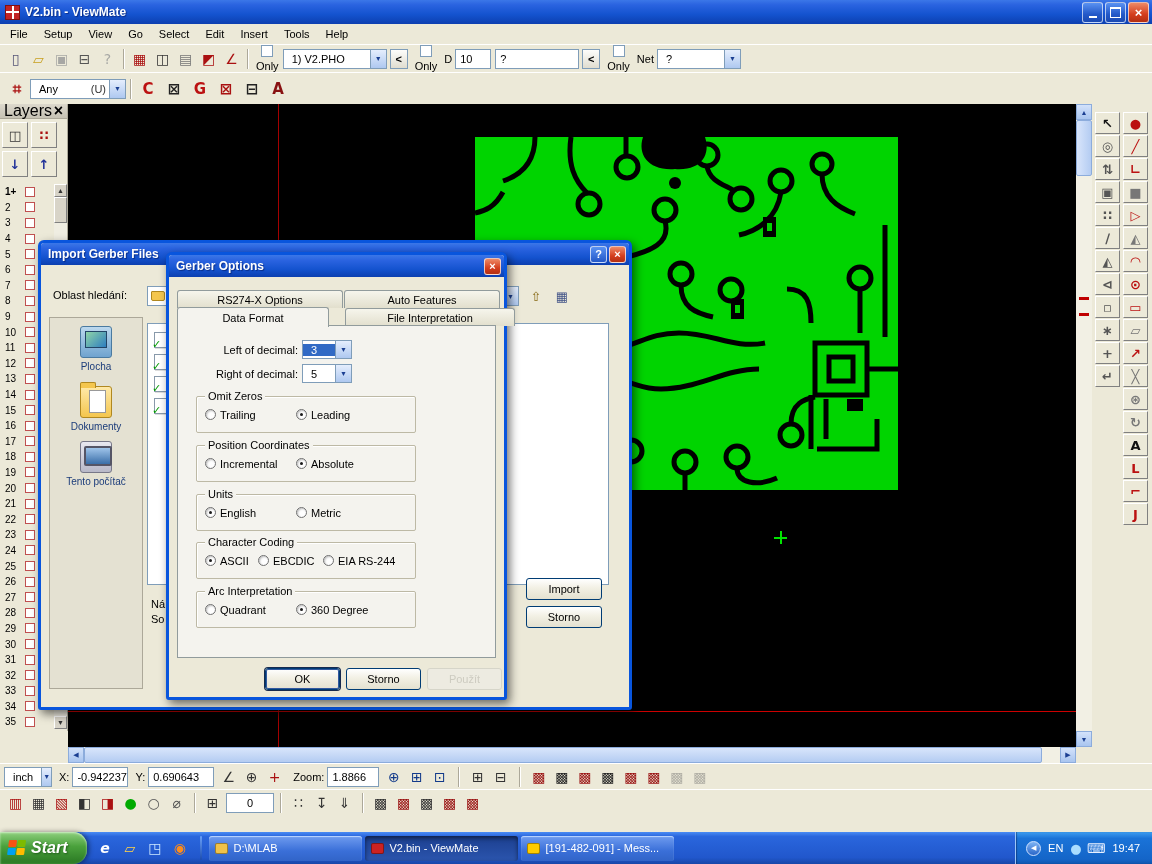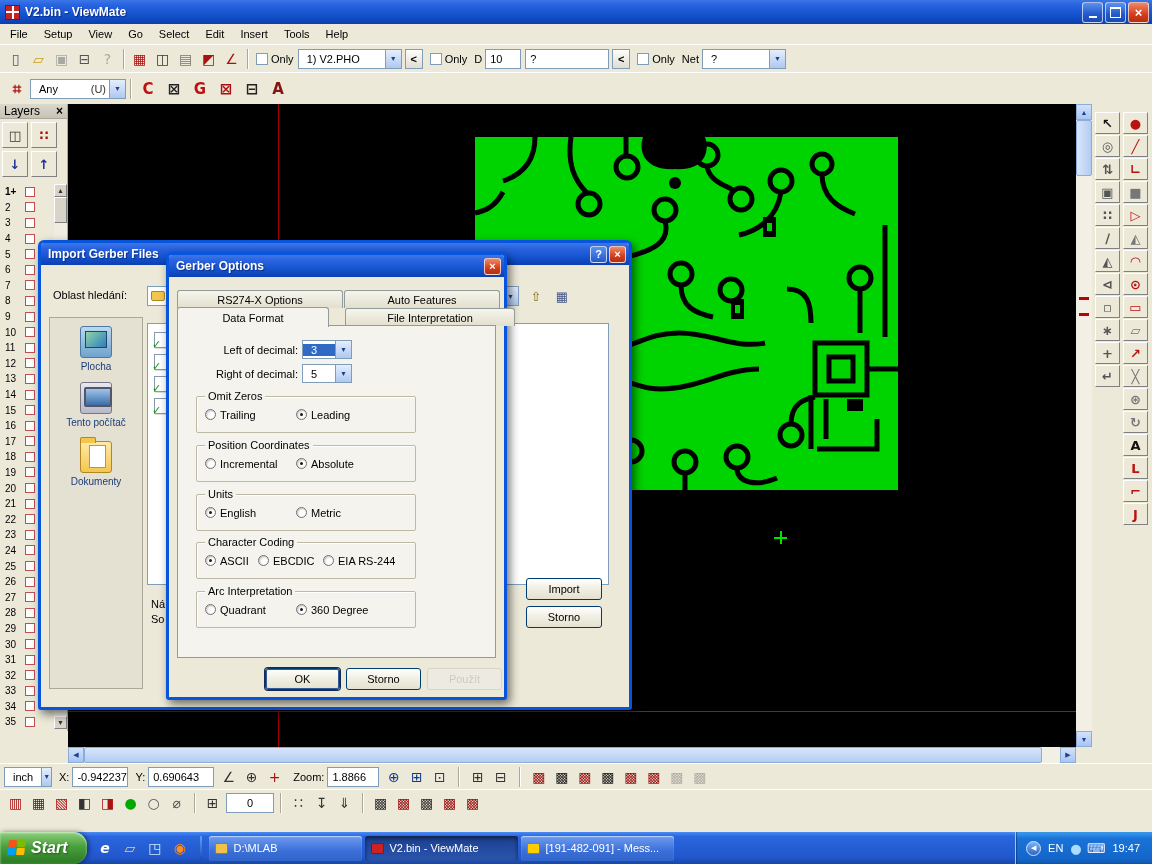--- a/index.html
+++ b/index.html
@@ -25,34 +25,34 @@
   .menubar{height:20px;background:#ece9d8;display:flex;align-items:center;padding-left:2px;}
   .menu-item{padding:3px 8px;}
   .toolbar{display:flex;align-items:center;background:#ece9d8;padding:0 4px;border-top:1px solid #fff;}
   .t1{height:28px;}
   .t2{height:32px;}
   .tb-icons{display:flex;align-items:center;}
   .tbtn{width:23px;height:22px;display:flex;align-items:center;justify-content:center;font-size:14px;}
   .t2 .tbtn{width:26px;height:24px;font-size:15px;font-weight:bold;}
   .disabled{opacity:.45;filter:grayscale(.8);}
   .sep{width:1px;height:20px;background:#aca899;box-shadow:1px 0 0 #fff;margin:0 4px;flex:none;}
-  .chk{display:flex;align-items:center;gap:3px;margin:0 4px;}
+  .chk{display:flex;align-items:center;gap:3px;margin:0 4px;flex-direction:column;}
   .cb{width:12px;height:12px;background:#fff;border:1px solid #7f9db9;flex:none;}
   .combo{display:inline-flex;align-items:center;height:20px;background:#fff;border:1px solid #7f9db9;}
   .combo-val{padding:0 8px;white-space:nowrap;}
   .combo-val.hl{background:#316ac5;color:#fff;}
   .combo-suffix{padding:0 3px;color:#333;}
   .combo-arrow{width:16px;align-self:stretch;display:flex;align-items:center;justify-content:center;background:linear-gradient(#e5eefd,#aec8f0);border-left:1px solid #7f9db9;color:#1b3f92;font-size:7px;}
   .field{height:20px;background:#fff;border:1px solid #7f9db9;padding:0 4px;display:inline-flex;align-items:center;white-space:nowrap;}
   .navbtn{width:18px;height:20px;border:1px solid #7f9db9;background:linear-gradient(#fdfdfb,#e0ddd0);display:flex;align-items:center;justify-content:center;margin:0 3px;font-weight:bold;}
   .tlabel{margin:0 3px;}
 
   
   .layers{position:absolute;left:0;top:104px;width:68px;bottom:101px;background:#ece9d8;border-right:1px solid #aca899;}
-  .layers-header{height:15px;display:flex;align-items:center;font-size:12px;padding:0 4px;background:linear-gradient(#dcd8cc,#c6c2b4);border-bottom:1px solid #aca899;}
+  .layers-header{height:15px;display:flex;align-items:center;font-size:16px;padding:0 4px;background:linear-gradient(#dcd8cc,#c6c2b4);border-bottom:1px solid #aca899;}
   .layers-close{margin-left:auto;font-weight:bold;}
   .layer-toolbar{display:flex;flex-wrap:wrap;width:64px;padding:3px 2px;gap:3px;}
   .lbtn{width:26px;height:26px;background:#ece9d8;border:1px solid;border-color:#fff #808080 #808080 #fff;display:flex;align-items:center;justify-content:center;font-size:13px;font-weight:bold;}
   .layer-list{position:absolute;left:2px;top:80px;right:14px;bottom:2px;overflow:hidden;}
   .layer-row{height:15.6px;display:flex;align-items:center;gap:4px;padding-left:3px;}
   .layer-row:first-child .lnum{font-weight:bold;}
   .lnum{min-width:16px;font-size:10px;}
   .lbox{width:10px;height:10px;background:#fff;border:1px solid #c05050;}
   .layer-scroll{position:absolute;top:80px;right:0;width:13px;bottom:2px;background:#efede2;}
   .gsb{width:13px;height:13px;background:#d8d4c8;border:1px solid;border-color:#fff #808080 #808080 #fff;font-size:7px;display:flex;align-items:center;justify-content:center;color:#333;}
@@ -810,26 +810,26 @@
           <span class="imp-tbtn" style="color: rgb(68, 85, 136);">
             <span class="glyph" data-glyph="">▦</span>
           </span>
         </div>
       <div class="places">
         <div class="place">
           <span class="picon pi-desktop"></span>
           <span class="plabel">Plocha</span>
         </div>
         <div class="place">
+          <span class="picon pi-docs"></span>
+          <span class="plabel">Dokumenty</span>
+        </div>
+        <div class="place">
           <span class="picon pi-computer"></span>
           <span class="plabel">Tento počítač</span>
-        </div>
-        <div class="place">
-          <span class="picon pi-docs"></span>
-          <span class="plabel">Dokumenty</span>
         </div>
       </div>
       <div class="filelist">
         <span class="fi"></span>
         <span class="fi"></span>
         <span class="fi"></span>
         <span class="fi"></span>
       </div>
       <span class="fname-label">Ná</span>
       <span class="ftype-label">So</span>

